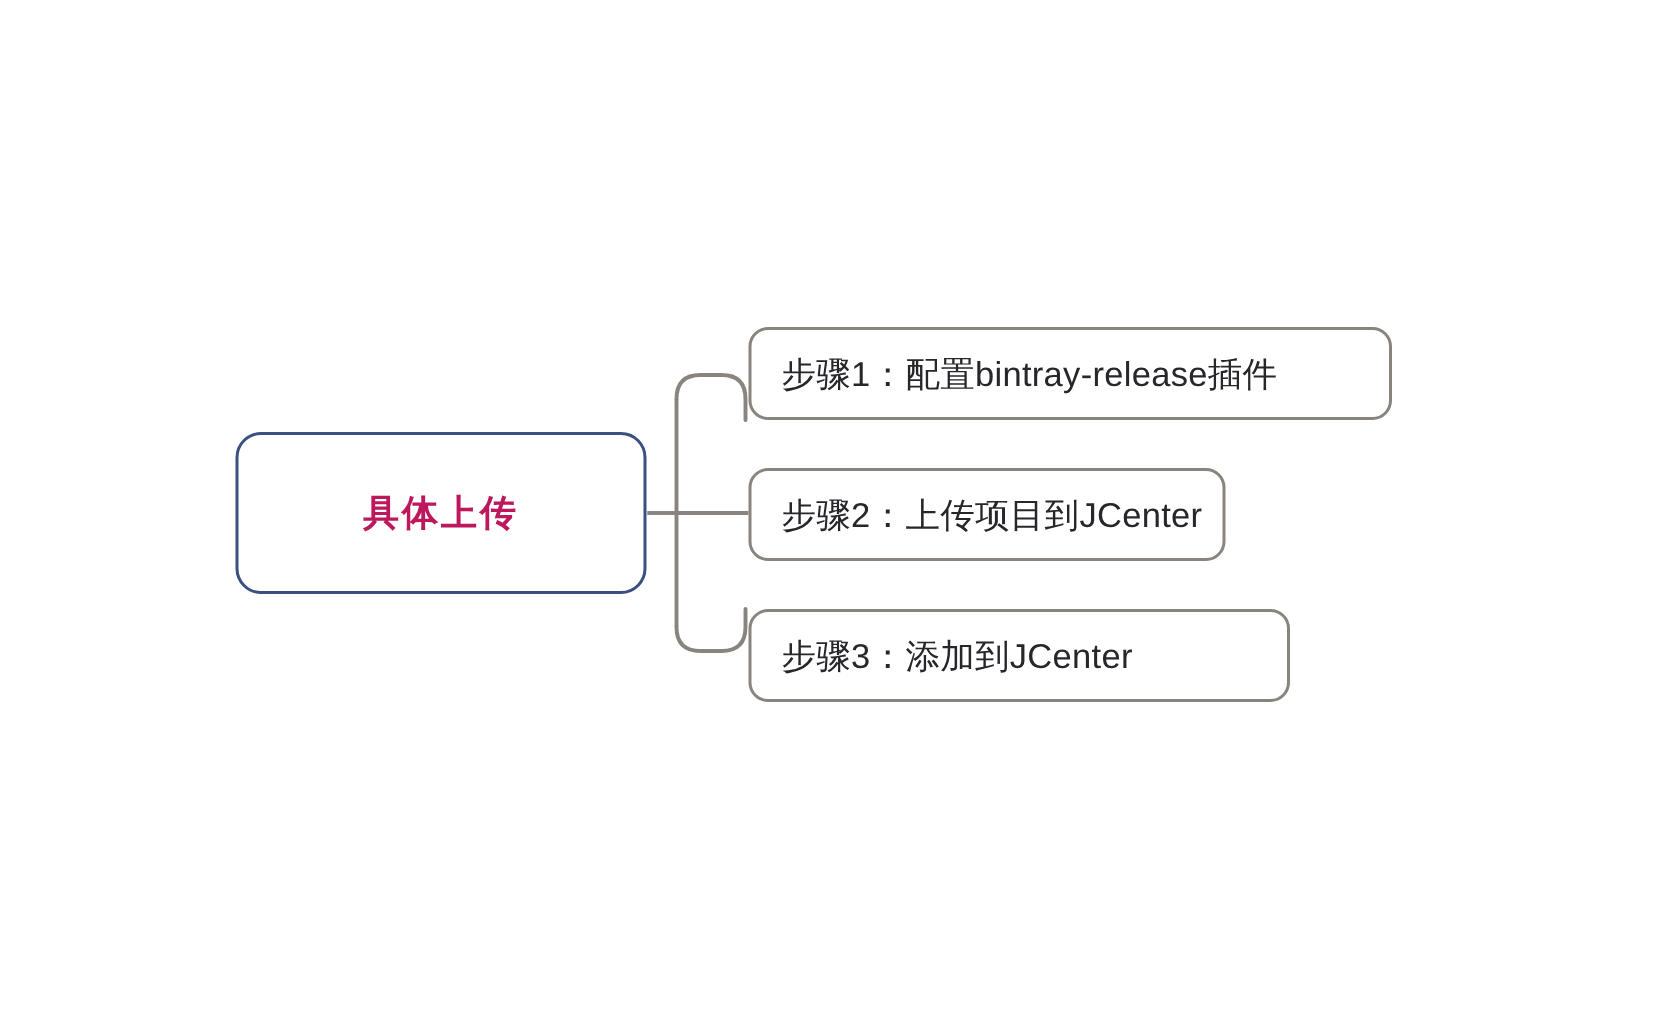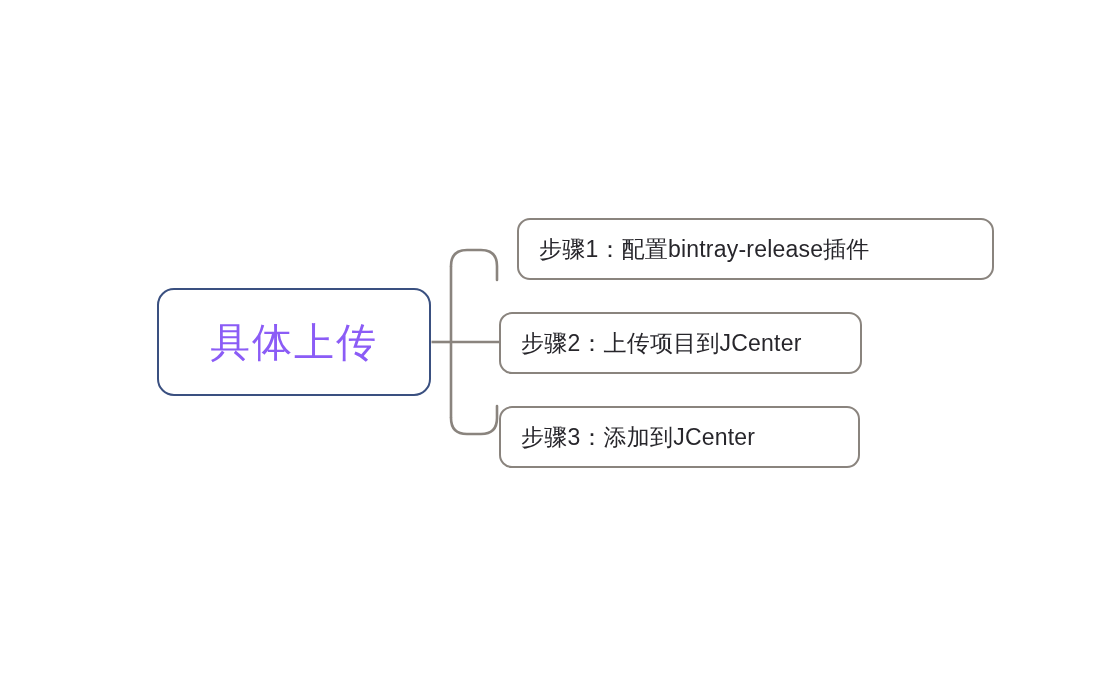--- a/index.html
+++ b/index.html
@@ -36,42 +36,42 @@
   .node-root {
     left: 157px;
     top: 288px;
     width: 274px;
     height: 108px;
     border: 2.5px solid #3a5080;
     border-radius: 17px;
     justify-content: center;
   }
   .node-root .node-label {
-    font-size: 40px;
-    font-weight: normal;
-    color: #8b5cf6;
+    font-size: 24px;
+    font-weight: bold;
+    color: #be185d;
     letter-spacing: 2px;
     white-space: nowrap;
   }
   .node-child {
     border: 2px solid #8a847e;
     border-radius: 13px;
     height: 62px;
     padding: 0 20px;
     justify-content: flex-start;
   }
   .node-child .node-label {
     font-size: 23px;
     font-weight: normal;
     color: #27262b;
     white-space: nowrap;
     letter-spacing: 0.2px;
   }
-  .node-child-1 { left: 517px; top: 218px; width: 477px; }
-  .node-child-2 { left: 499px; top: 312px; width: 363px; }
+  .node-child-1 { left: 499px; top: 218px; width: 429px; }
+  .node-child-2 { left: 499px; top: 312px; width: 318px; }
   .node-child-3 { left: 499px; top: 406px; width: 361px; }
 </style>
 </head>
 <body>
 
 <div id="canvas">
 
   <svg id="connector-layer" viewBox="0 0 1112 688" width="1112" height="688" xmlns="http://www.w3.org/2000/svg">
 
     <path d="M 431.5 342 L 451 342" fill="none" stroke="#8a847e" stroke-width="2.6" stroke-linecap="butt"></path>

